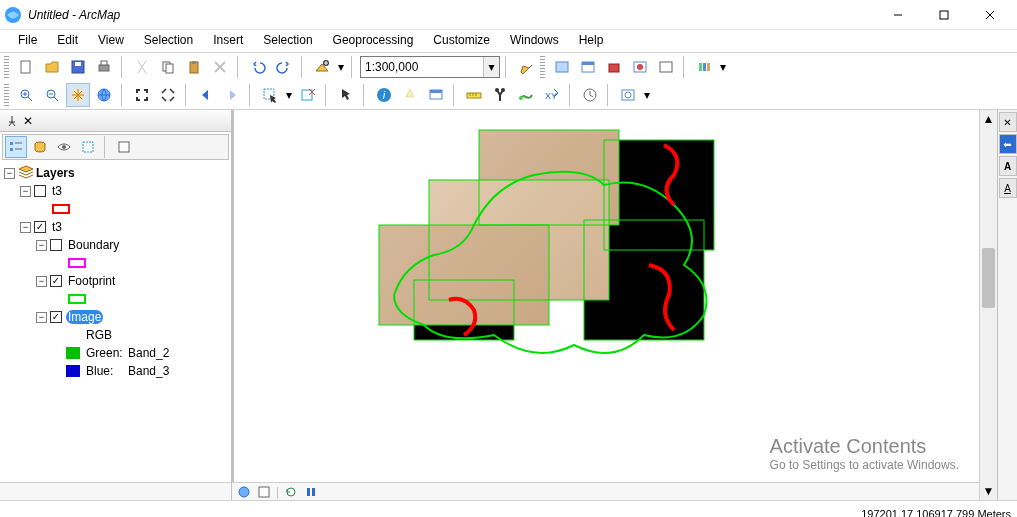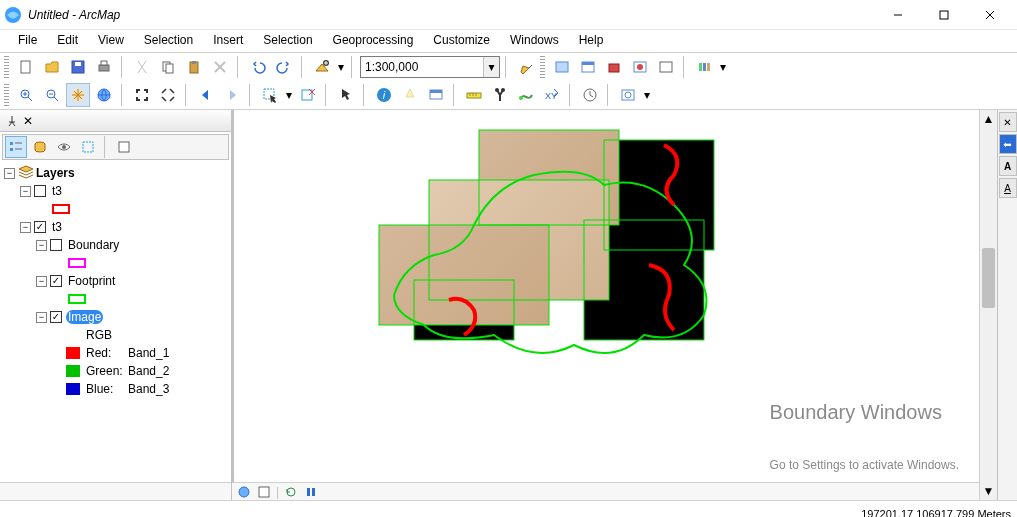--- a/index.html
+++ b/index.html
@@ -55,21 +55,21 @@
   .mapview { flex:1; background:#fff; position:relative; overflow:hidden; border-left:2px solid #c0c0c0; }
   .scroll-v { width:18px; background:#f0f0f0; border-left:1px solid #d0d0d0; display:flex; flex-direction:column; }
   .scroll-v .arrow { height:18px; display:flex; align-items:center; justify-content:center; background:#f0f0f0; }
   .scroll-v .track { flex:1; position:relative; }
   .scroll-v .thumb { position:absolute; left:2px; right:2px; top:120px; height:60px; background:#c0c0c0; border-radius:2px; }
   .map-bottom-controls { height:18px; display:flex; align-items:center; gap:4px; padding:0 4px; border-top:1px solid #d0d0d0; background:#f7f7f7; }
   .map-bottom-controls .vbtn { width:16px; height:16px; display:flex; align-items:center; justify-content:center; cursor:default; }
 
   .watermark { position:absolute; right:20px; bottom:10px; color:#8a8a8a; text-align:left; pointer-events:none; }
   .watermark .big { font-size:20px; font-weight:300; }
-  .watermark .small { font-size:12px;margin-top:34px; }
+  .watermark .small { font-size:12px; }
 
   
   .right-rail { width:20px; background:#f3f3f3; border-left:1px solid #c0c0c0; display:flex; flex-direction:column; align-items:center; }
   .right-rail .rbtn { width:18px; height:20px; margin-top:2px; display:flex; align-items:center; justify-content:center; cursor:default; background:#e8e8e8; border:1px solid #c0c0c0; font-size:10px; }
 
   
   .statusbar { height:26px; background:#fff; display:flex; align-items:center; font-size:11px; padding:0 6px; border-top:1px solid #d0d0d0; }
   .statusbar .spacer { flex:1; }
 
   
@@ -481,26 +481,20 @@
         <span class="exp">−</span>
         <span class="chk checked"></span>
         <span class="lbl selected">Image</span>
       </div>
       <div class="tree-row">
         <span class="ind" style="width:80px"></span>
         <span class="lbl">RGB</span>
       </div>
       <div class="tree-row">
         <span class="ind" style="width:62px"></span>
-        <span class="swatch" style="width:14px;height:12px;background:#ff0000;"></span>
-        <span class="lbl" style="width:42px;display:inline-block">Red:</span>
-        <span class="lbl">Band_1</span>
-      </div>
-      <div class="tree-row">
-        <span class="ind" style="width:62px"></span>
         <span class="swatch" style="width:14px;height:12px;background:#00c000;"></span>
         <span class="lbl" style="width:42px;display:inline-block">Green:</span>
         <span class="lbl">Band_2</span>
       </div>
       <div class="tree-row">
         <span class="ind" style="width:62px"></span>
         <span class="swatch" style="width:14px;height:12px;background:#0000d0;"></span>
         <span class="lbl" style="width:42px;display:inline-block">Blue:</span>
         <span class="lbl">Band_3</span>
       </div>
@@ -527,21 +521,21 @@
           <rect x="210" y="95" width="120" height="120" fill="none" stroke="#00e000" stroke-width="1"></rect>
           <rect x="40" y="155" width="100" height="60" fill="none" stroke="#00e000" stroke-width="1"></rect>
 
           <path d="M20 170 q10 -30 40 -40 q30 -5 40 -30 q20 -40 60 -50 q50 -10 70 10 q40 -10 70 20 q30 30 10 60 q30 20 20 50 q-20 30 -60 20 q-30 30 -70 10 q-40 20 -80 -10 q-50 10 -70 -10 q-30 -10 -30 -30" fill="none" stroke="#00e000" stroke-width="2"></path>
 
           <path d="M290 20 q20 10 10 30 q-15 15 0 30" fill="none" stroke="#ff0000" stroke-width="4"></path>
           <path d="M275 140 q25 5 20 30 q-10 20 5 35" fill="none" stroke="#ff0000" stroke-width="4"></path>
           <path d="M75 175 q15 -5 25 10 q5 15 -10 25" fill="none" stroke="#ff0000" stroke-width="4"></path>
         </svg>
         <div class="watermark">
-          <div class="big">Boundary Windows</div>
+          <div class="big">Activate Contents</div>
           <div class="small">Go to Settings to activate Windows.</div>
         </div>
       </div>
       <div class="map-bottom-controls">
         <div class="vbtn">
             <svg width="12" height="12">
               <circle cx="6" cy="6" r="5" fill="#6ab0ff" stroke="#2a6cd4"></circle>
             </svg>
           </div>
         <div class="vbtn">

